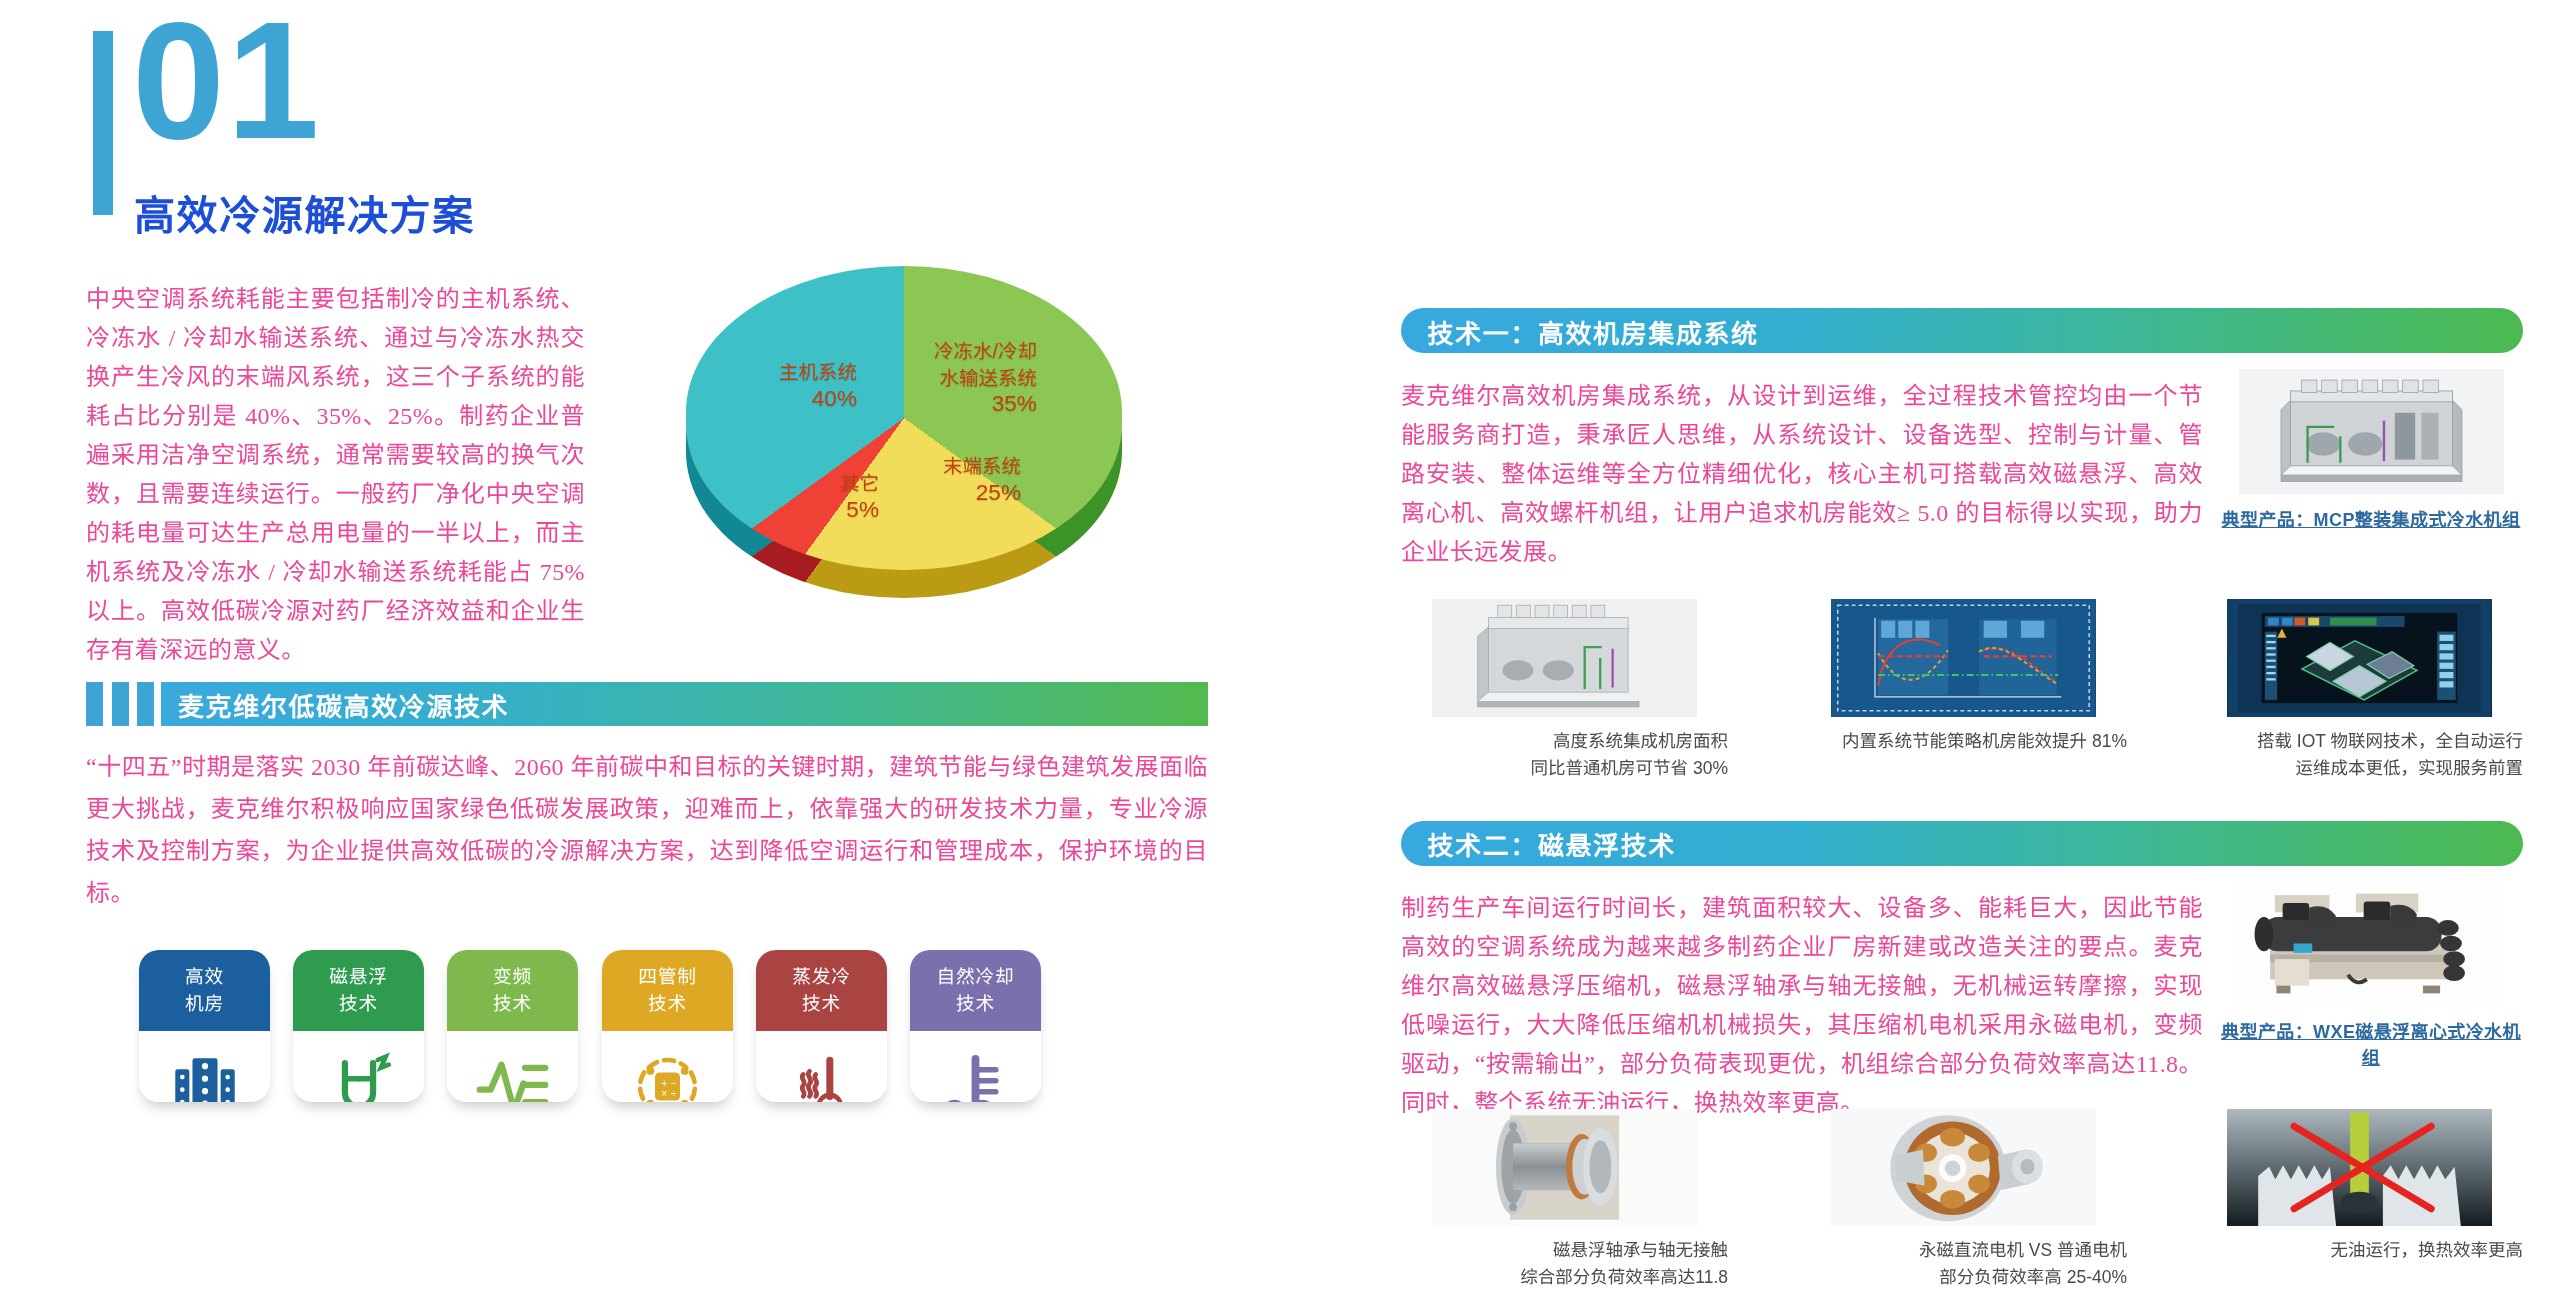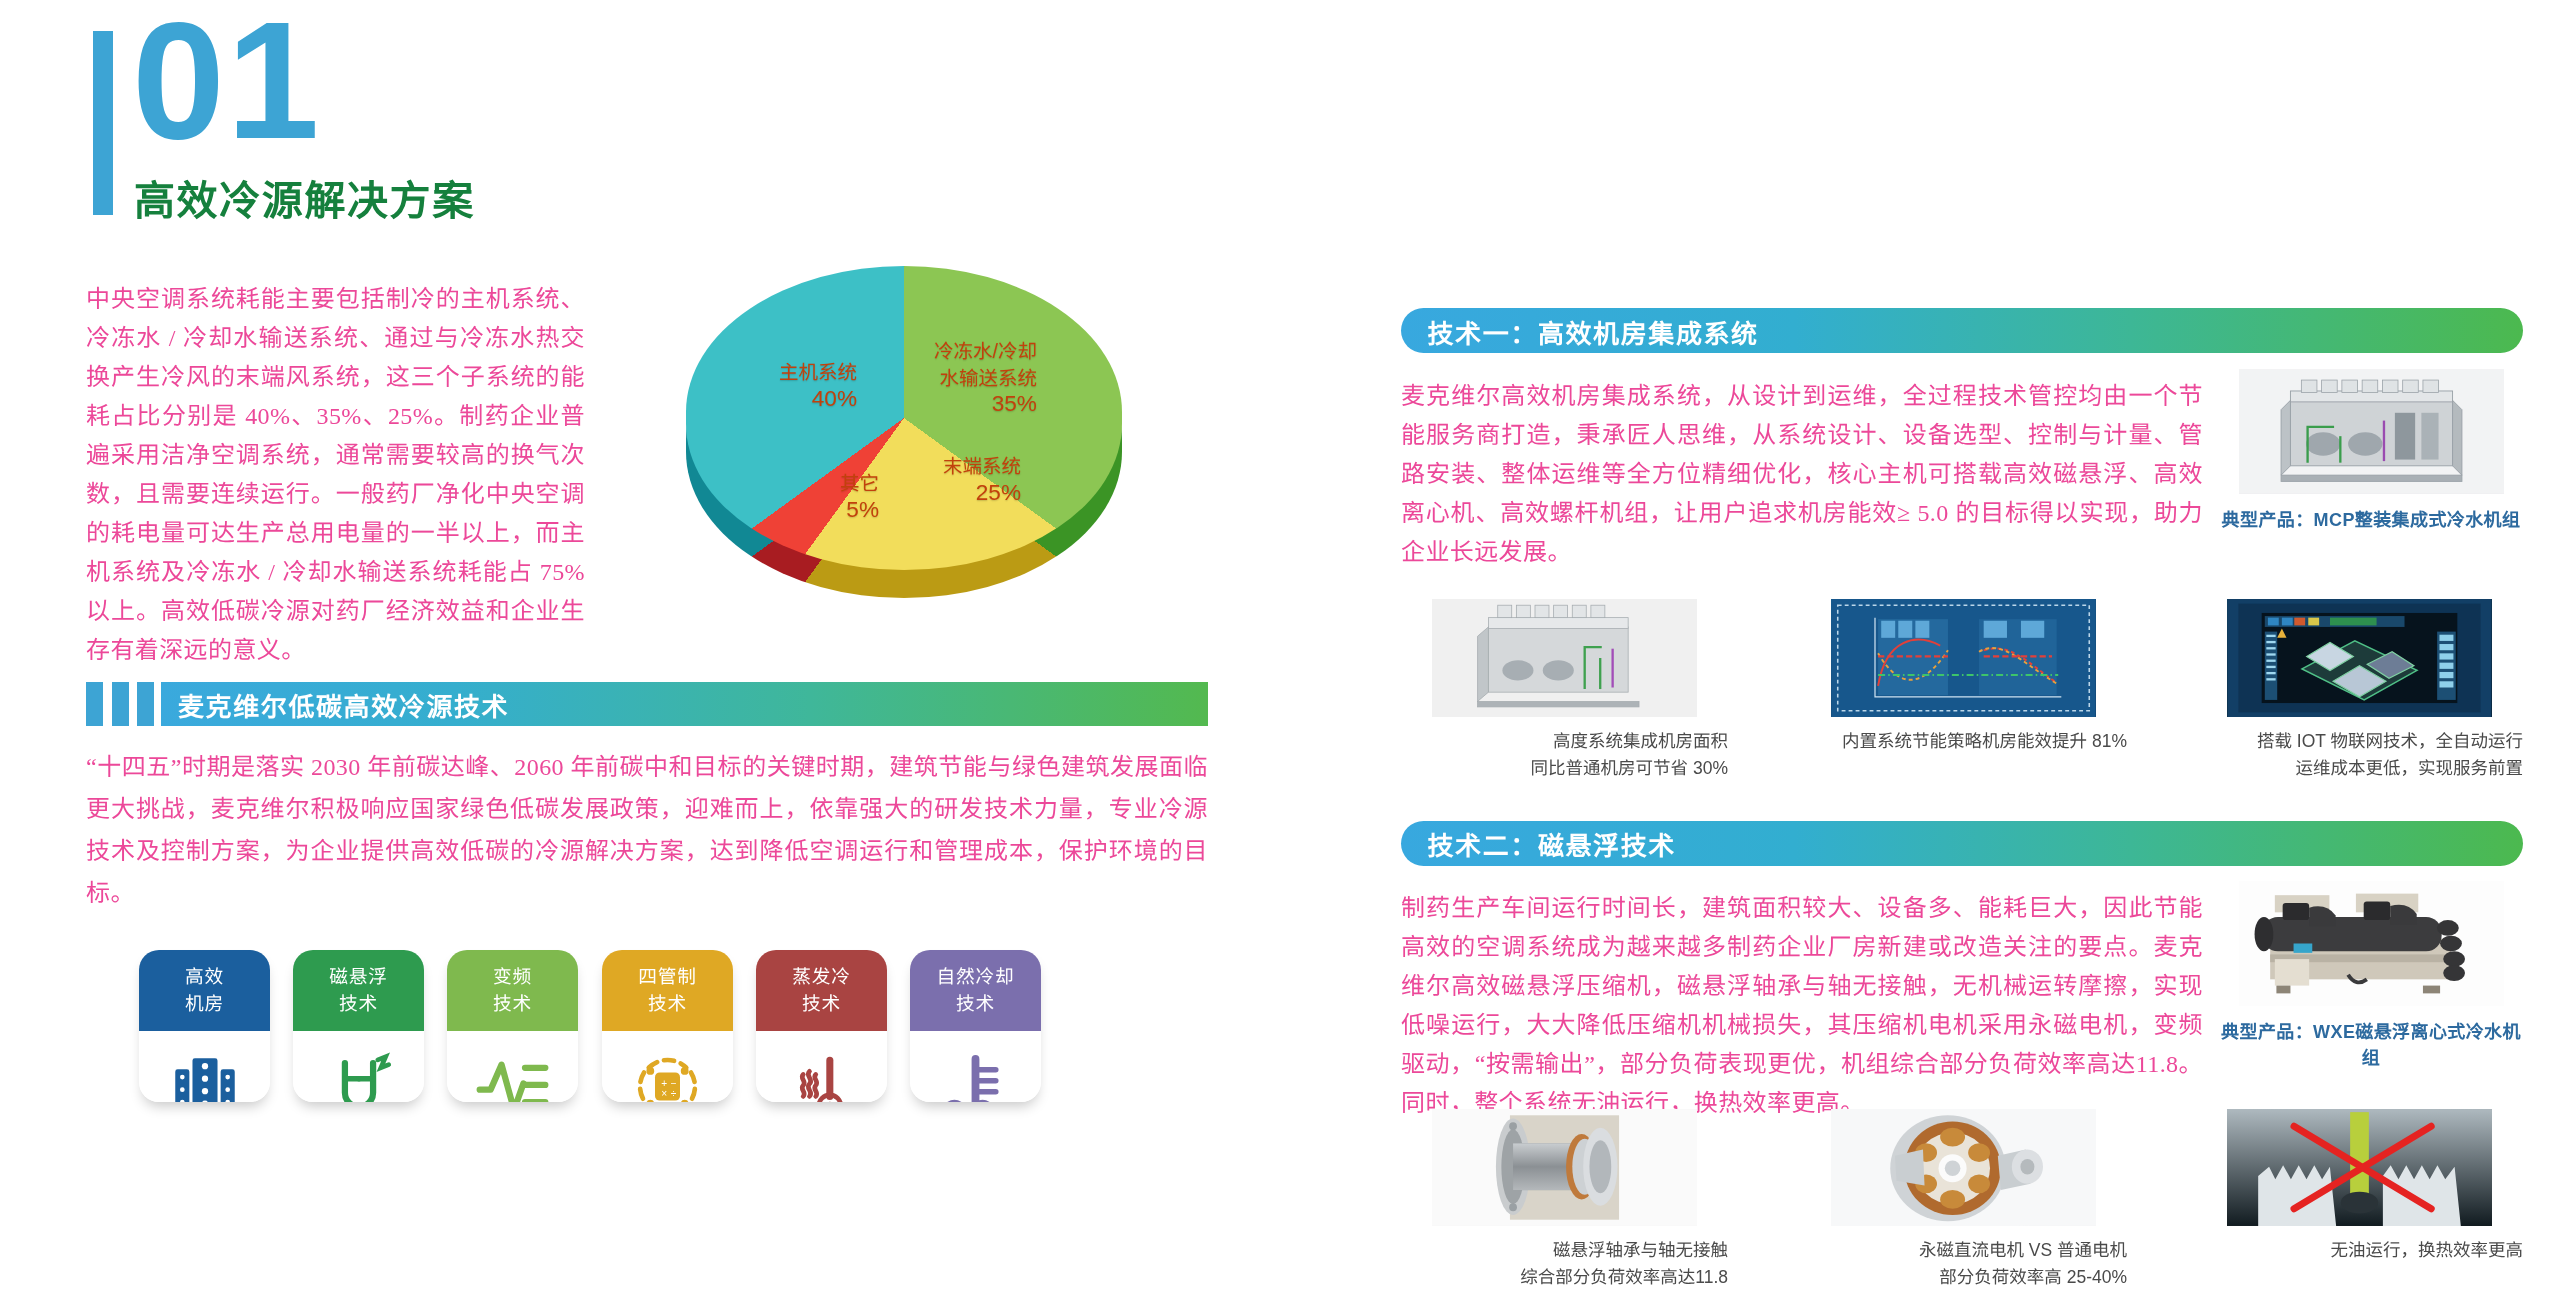--- a/index.html
+++ b/index.html
@@ -4,22 +4,22 @@
 <style>
   html,body{margin:0;padding:0;background:#ffffff;}
   body{width:2576px;height:1312px;position:relative;overflow:hidden;
        font-family:"Liberation Sans","DejaVu Sans",sans-serif;color:#3b3b3b;}
 
   
   .hdr{position:absolute;left:93px;top:14px;width:701px;height:203px;}
   .hdr-bar{position:absolute;left:0;top:17px;width:20px;height:184px;background:#3da4d4;}
   .hdr-num{position:absolute;left:39px;top:-17px;font-size:167px;line-height:167px;
            font-weight:700;color:#3da4d4;letter-spacing:1.6px;}
-  .hdr-sub{position:absolute;left:41px;top:153px;font-size:41px;font-weight:700;
-           color:#15803d;letter-spacing:1.6px;white-space:nowrap;}
+  .hdr-sub{position:absolute;left:41px;top:168px;font-size:41px;font-weight:700;
+           color:#1d4ed8;letter-spacing:1.6px;white-space:nowrap;}
 
   
   .col-left{position:absolute;left:86px;top:274px;width:1122px;}
   .col-right{position:absolute;left:1401px;top:274px;width:1122px;}
 
   
   .sec-head{position:relative;height:44px;margin-bottom:20px;}
   .sec-bars{position:absolute;left:0;top:0;height:44px;width:75px;display:flex;gap:8.6px;}
   .sec-bars i{display:block;width:17px;height:44px;background:#3da4d4;}
   .sec-head .sec-fill{position:absolute;left:75px;top:0;right:0;height:44px;
@@ -72,21 +72,21 @@
   .card .cap{height:81px;display:flex;align-items:center;justify-content:center;
              color:#fff;font-size:18.7px;line-height:26.5px;text-align:center;letter-spacing:0.8px;}
   .card .ico{height:111px;display:flex;align-items:center;justify-content:center;background:#fff;}
   .card .ico svg{display:block;}
 
   
   .r-top{position:relative;height:210px;}
   .r-top-txt{position:absolute;left:0;top:1.6px;width:802px;}
   .r-prod{position:absolute;left:818px;top:-6.2px;width:304px;text-align:center;}
   .r-prod .ph{width:265px;height:125px;margin:0 auto;}
-  .r-prod .cap{margin-top:11px;font-size:18px;color:#2d6a9f;font-weight:700;letter-spacing:0.4px;}
+  .r-prod .cap{margin-top:11px;font-size:18px;color:#2d6a9f;font-weight:700;letter-spacing:0.4px;text-decoration:underline;}
 
   .r-imgs{position:relative;margin-top:14px;height:195px;}
   .r-cell{position:absolute;top:0;width:327px;text-align:right;}
   .r-cell .ph{width:265px;height:118px;margin:0 auto;}
   .r-cell .cap{margin-top:11px;font-size:17.5px;line-height:26.5px;color:#4a4a4a;}
 
   .ph{position:relative;overflow:hidden;}
 
   
   .ph-mcp{background:linear-gradient(180deg,#f4f4f4,#e2e4e6);}

